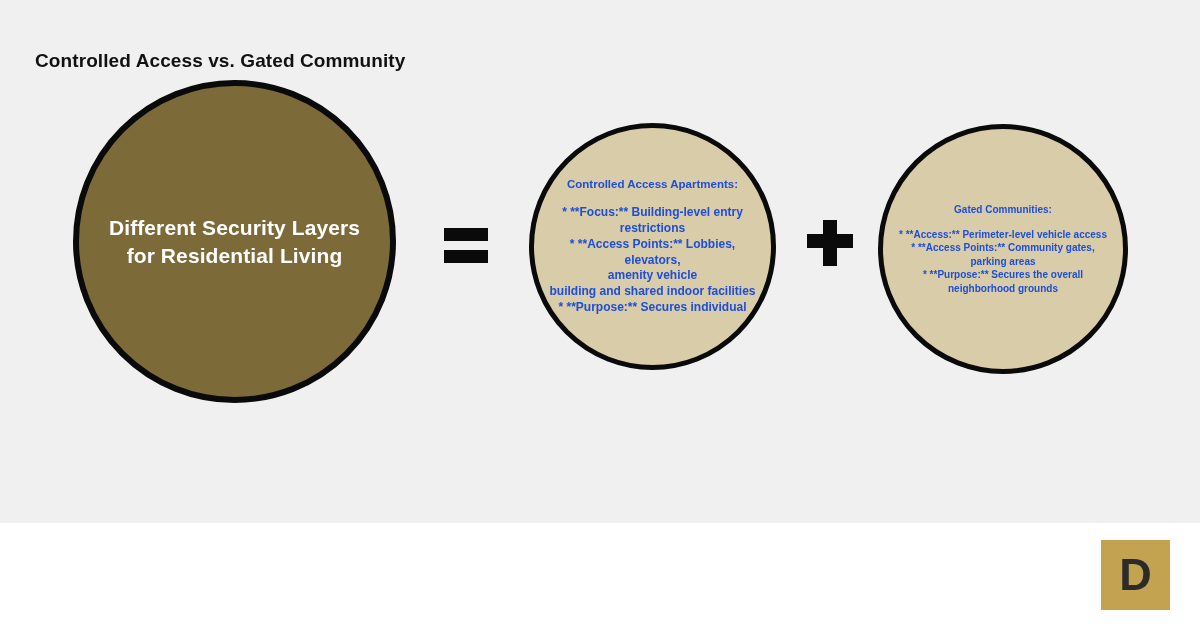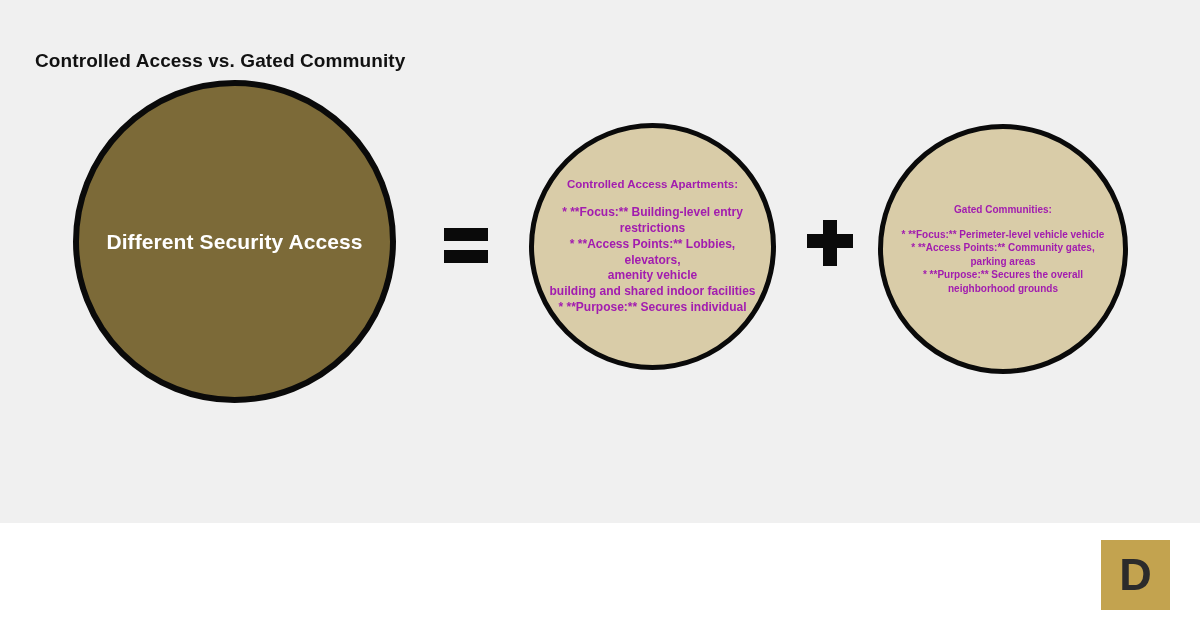--- a/index.html
+++ b/index.html
@@ -72,21 +72,21 @@
     height: 247px;
   }
   .circle-term-b {
     left: 878px;
     top: 124px;
     width: 250px;
     height: 250px;
   }
   .card-body {
     padding: 0 14px;
-    color: #a21caf;
+    color: #1d4ed8;
   }
   .card-heading {
     font-size: 11.5px;
     font-weight: bold;
     line-height: 1.3;
     margin-bottom: 13px;
   }
   .card-lines {
     font-size: 12px;
     font-weight: bold;
@@ -190,21 +190,22 @@
 </head>
 <body>
 
 <div class="page">
 
   <div class="canvas">
     <div class="equation">
 
       <div class="circle circle-primary">
         <div class="circle-title">
-          <span>Different Security Access</span><br>
+          <span>Different Security Layers</span><br>
+          <span>for Residential Living</span>
         </div>
       </div>
 
       <div class="operator op-equals">
         <span class="bar bar-top"></span>
         <span class="bar bar-bottom"></span>
       </div>
 
       <div class="circle circle-secondary circle-term-a">
         <div class="card-body card-term-a">
@@ -222,21 +223,21 @@
 
       <div class="operator op-plus">
         <span class="stem-v"></span>
         <span class="stem-h"></span>
       </div>
 
       <div class="circle circle-secondary circle-term-b">
         <div class="card-body card-term-b">
           <div class="card-heading">Gated Communities:</div>
           <div class="card-lines">
-            <span class="card-line">* **Focus:** Perimeter-level vehicle vehicle</span>
+            <span class="card-line">* **Access:** Perimeter-level vehicle access</span>
             <span class="card-line">* **Access Points:** Community gates,</span>
             <span class="card-line">parking areas</span>
             <span class="card-line">* **Purpose:** Secures the overall</span>
             <span class="card-line">neighborhood grounds</span>
           </div>
         </div>
       </div>
 
     </div>
   </div>

